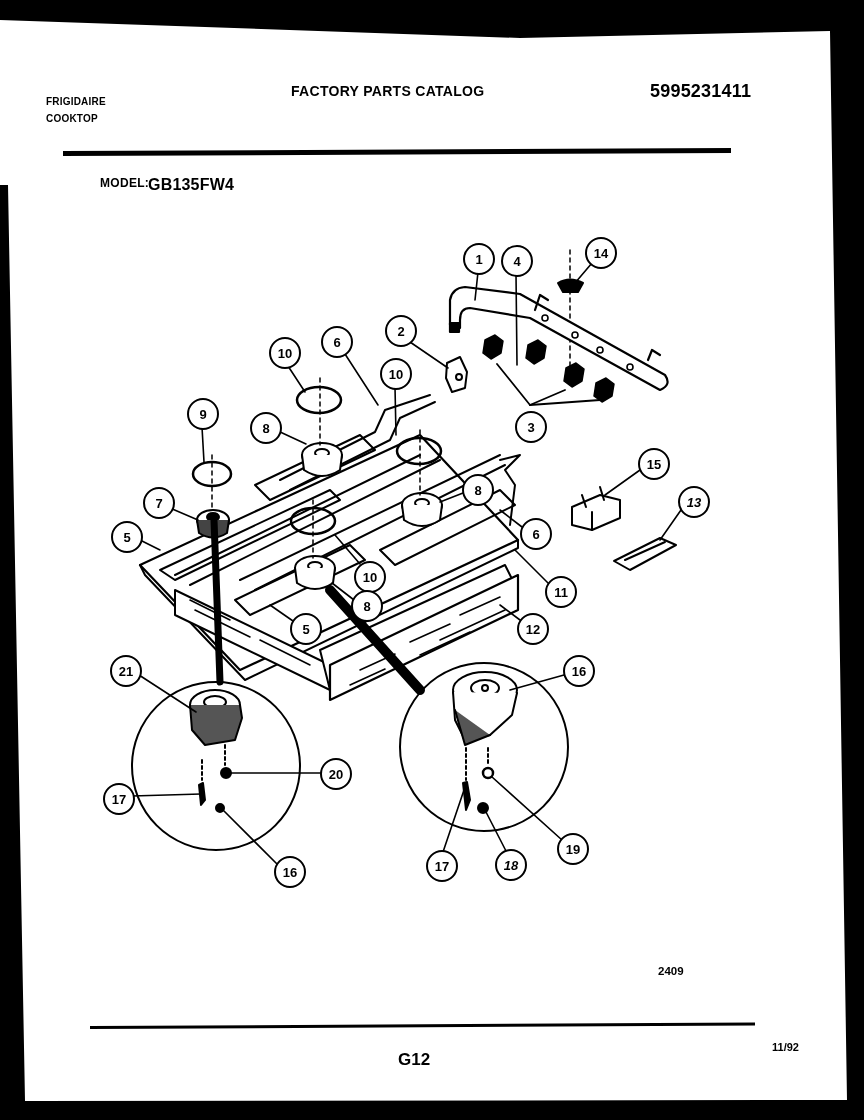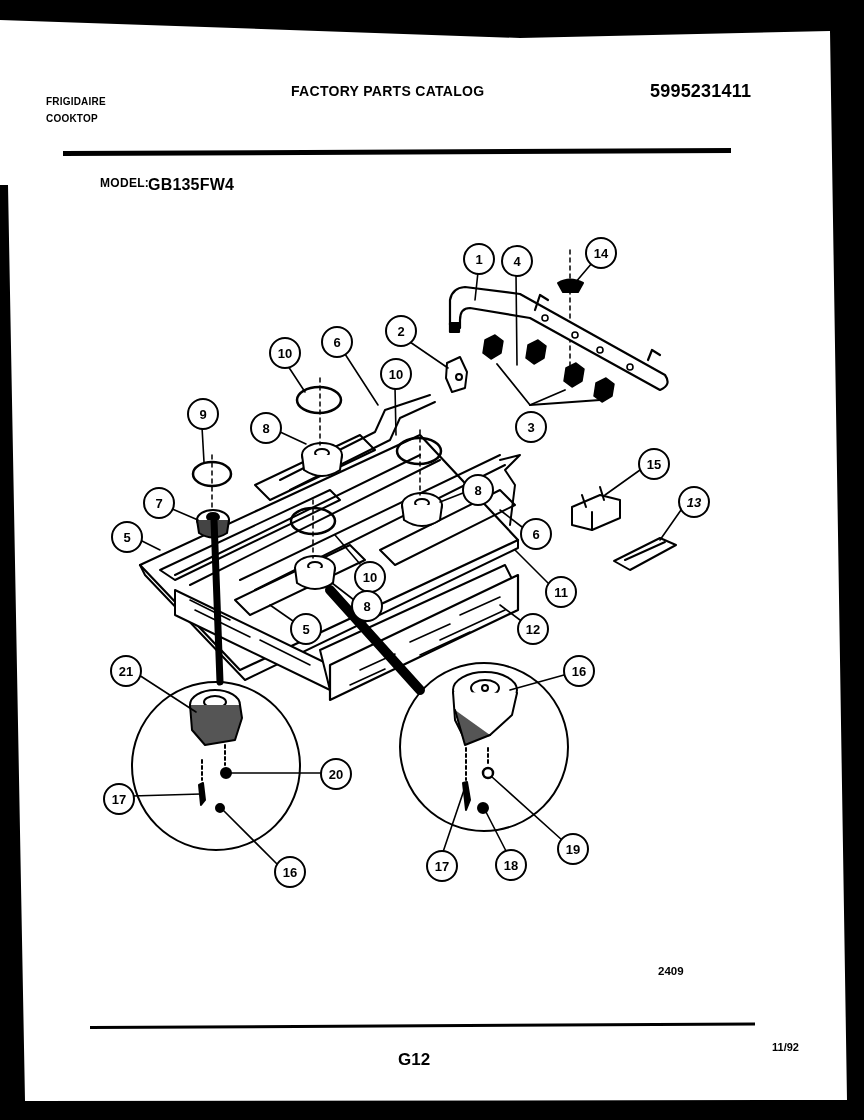--- a/index.html
+++ b/index.html
@@ -236,19 +236,19 @@
     <div class="callout" style="left: 366px; top: 605px;">8</div>
     <div class="callout" style="left: 305px; top: 628px;">5</div>
     <div class="callout" style="left: 532px; top: 628px;">12</div>
     <div class="callout" style="left: 125px; top: 670px;">21</div>
     <div class="callout" style="left: 578px; top: 670px;">16</div>
     <div class="callout" style="left: 335px; top: 773px; text-align: right;">20</div>
     <div class="callout" style="left: 118px; top: 798px;">17</div>
     <div class="callout" style="left: 572px; top: 848px;">19</div>
     <div class="callout" style="left: 289px; top: 871px;">16</div>
     <div class="callout" style="left: 441px; top: 865px;">17</div>
-    <div class="callout" style="left: 510px; top: 864px;">18</div>
+    <div class="callout" style="left: 510px; top: 864px; font-style: italic;">18</div>
   </div>
 
 <div class="txt fig-code">2409</div>
 <div class="rule-bottom"></div>
 <div class="txt page-number">G12</div>
 <div class="txt date-code">11/92</div>
 
 </body></html>

